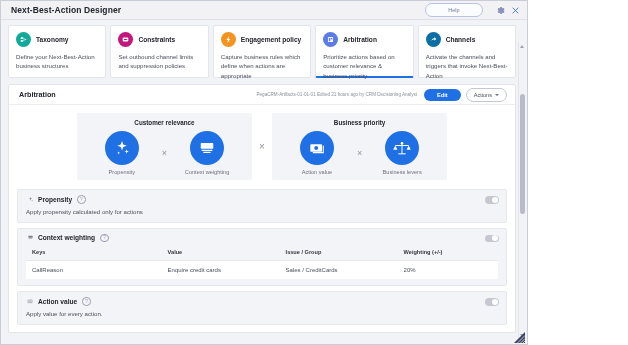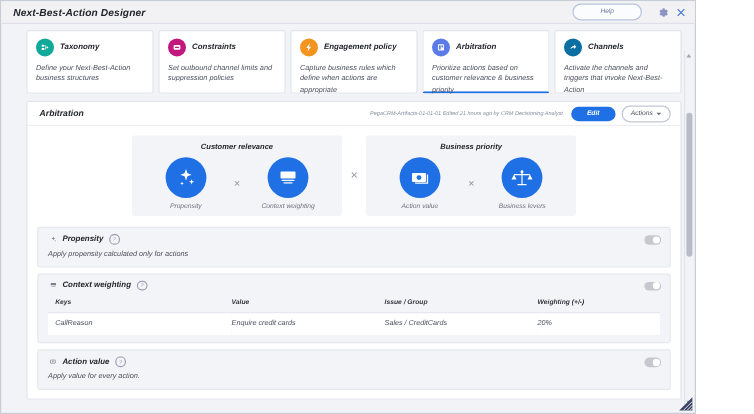--- a/index.html
+++ b/index.html
@@ -5,26 +5,25 @@
   html, body {
     margin: 0; padding: 0;
     width: 628px; height: 345px;
     overflow: hidden;
     background: #ffffff;
     font-family: "Liberation Sans", sans-serif;
     -webkit-font-smoothing: antialiased;
   }
   #app {
     position: relative;
-    width: 580px; height: 345px;
+    width: 528px; height: 345px;
     background: #f2f3f7;
     box-sizing: border-box;
     border: 1px solid #c9cdd8;
     overflow: hidden;
-    font-style: italic;
   }
 
   
   .titlebar {
     height: 19px;
     background: #f2f2f4;
     border-bottom: 1px solid #dfe1e8;
     display: flex;
     align-items: center;
     padding: 0 6px 0 10px;
@@ -55,21 +54,21 @@
     display: flex; align-items: center; justify-content: center;
     margin-left: 3px;
     cursor: pointer;
   }
   .tb-icon svg { display:block; }
 
   
   .body-wrap {
     position: relative;
     height: 326px;
-    padding: 5px 11px 0 21px;
+    padding: 5px 11px 0 7px;
     box-sizing: border-box;
   }
 
   
   .cards {
     display: flex;
     gap: 4px;
     margin-bottom: 6px;
   }
   .card {

